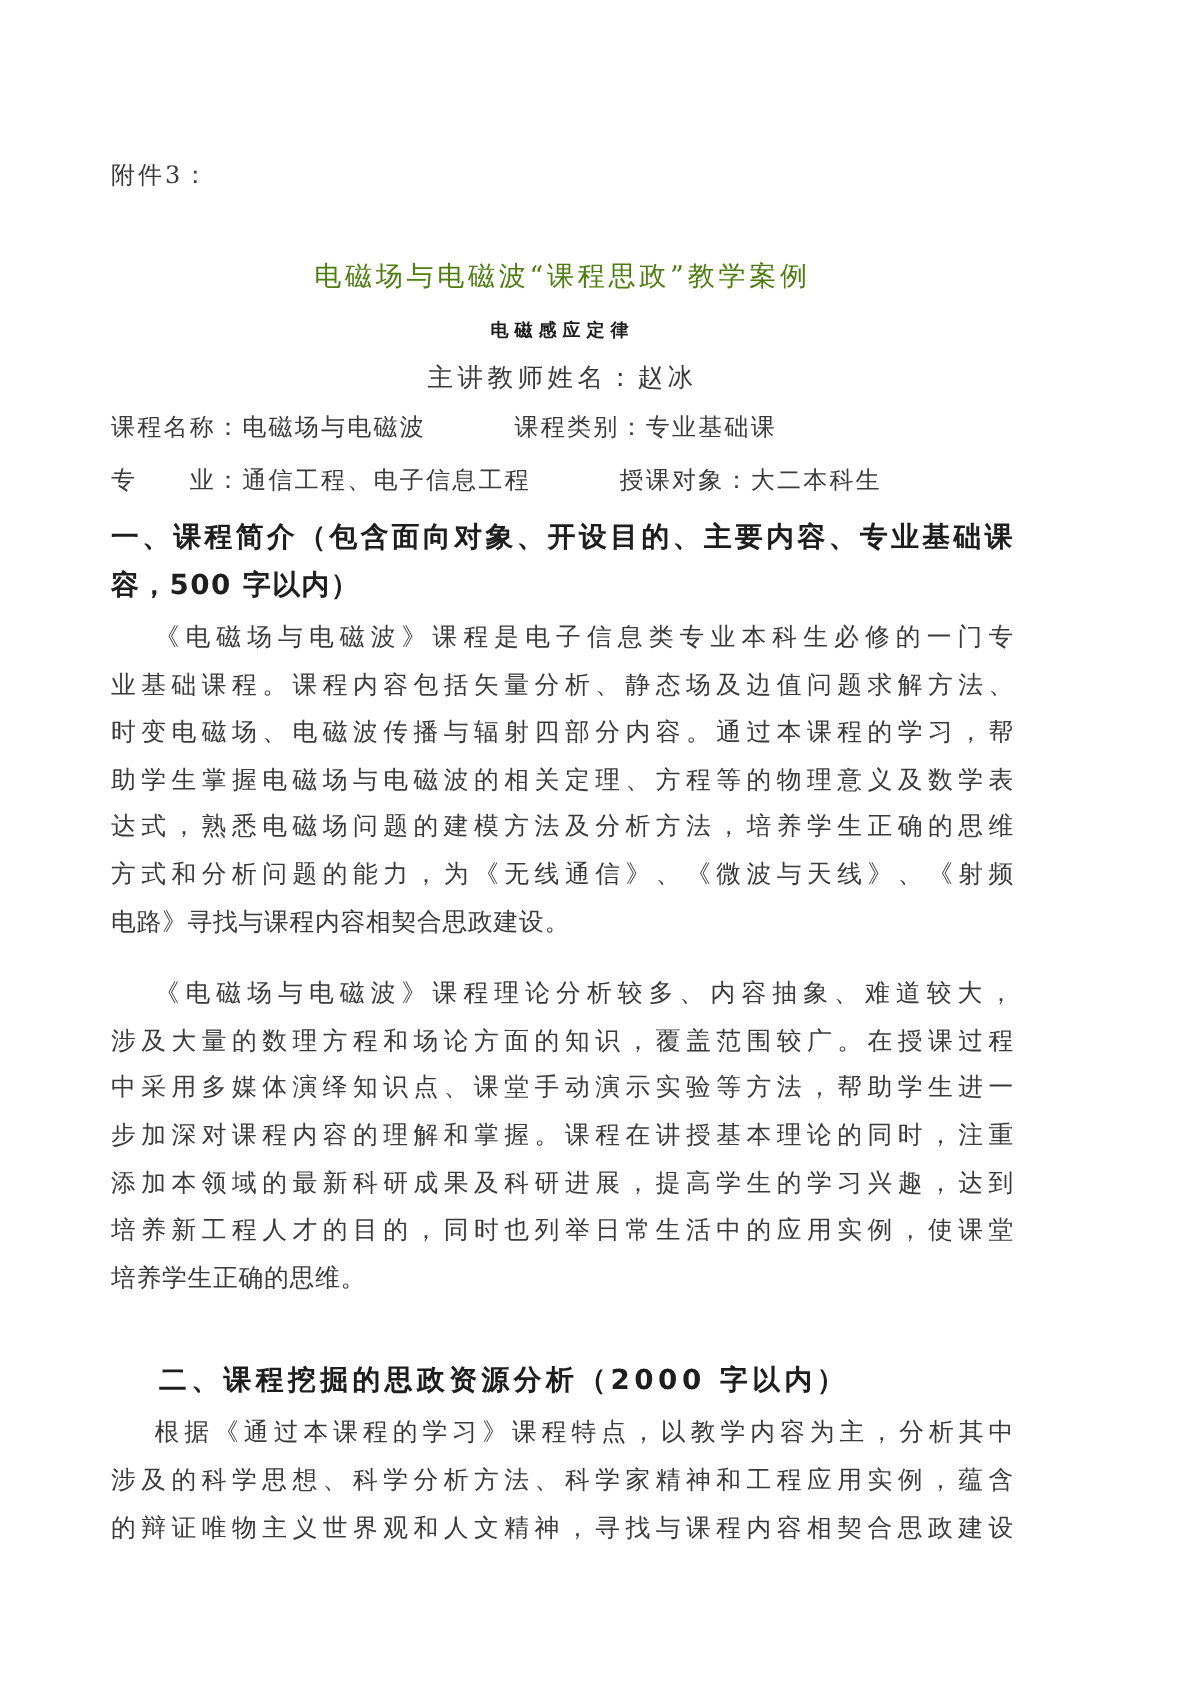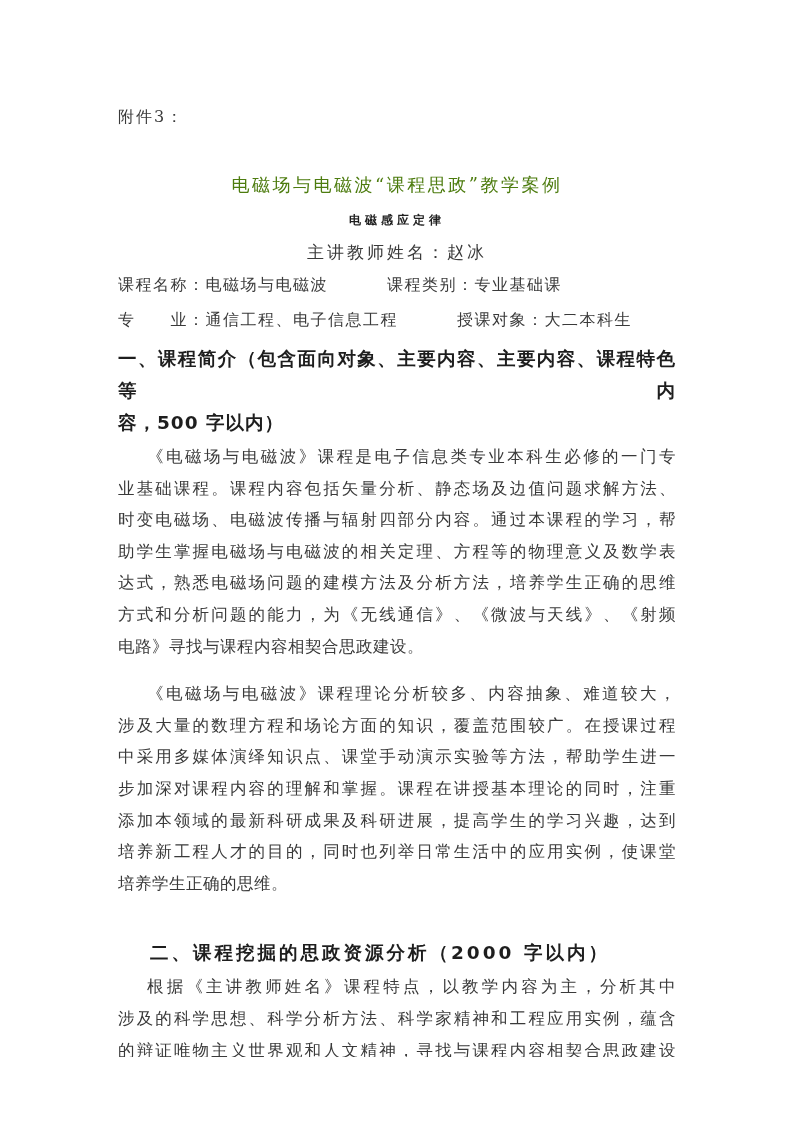--- a/index.html
+++ b/index.html
@@ -7,21 +7,21 @@
     padding: 0;
     background: #ffffff;
   }
   .page {
     position: relative;
     width: 794px;
     height: 1057px;
     margin: 0 auto;
     background: #ffffff;
     box-sizing: border-box;
-    padding: 106px 118px 0 118px;
+    padding: 106px 118px 0 74px;
     font-family: "DejaVu Serif", "Liberation Serif", serif;
     color: #3a3a3a;
     overflow: hidden;
   }
   .attachment {
     font-size: 16px;
     line-height: 22px;
     letter-spacing: 2px;
     margin-bottom: 44px;
   }
@@ -113,21 +113,21 @@
   </div>
 
   <div class="meta-row meta-row-2">
     <span class="meta-left">专　　业：通信工程、电子信息工程</span>
     <span class="meta-right">授课对象：大二本科生</span>
   </div>
 
   <div id="sections">
       <section>
         <div class="heading">
-          <div class="line">一、课程简介（包含面向对象、主要内容、主要内容、课程特色等内</div>
+          <div class="line">一、课程简介（包含面向对象、开设目的、主要内容、专业基础课</div>
           <div class="line line-last">容，500 字以内）</div>
         </div>
         <div class="para">
           <div class="line indent">《电磁场与电磁波》课程是电子信息类专业本科生必修的一门专</div>
           <div class="line">业基础课程。课程内容包括矢量分析、静态场及边值问题求解方法、</div>
           <div class="line">时变电磁场、电磁波传播与辐射四部分内容。通过本课程的学习，帮</div>
           <div class="line">助学生掌握电磁场与电磁波的相关定理、方程等的物理意义及数学表</div>
           <div class="line">达式，熟悉电磁场问题的建模方法及分析方法，培养学生正确的思维</div>
           <div class="line">方式和分析问题的能力，为《无线通信》、《微波与天线》、《射频</div>
           <div class="line line-last">电路》寻找与课程内容相契合思政建设。</div>
@@ -140,19 +140,19 @@
           <div class="line">添加本领域的最新科研成果及科研进展，提高学生的学习兴趣，达到</div>
           <div class="line">培养新工程人才的目的，同时也列举日常生活中的应用实例，使课堂</div>
           <div class="line line-last">培养学生正确的思维。</div>
         </div>
       </section>
       <section>
         <div class="heading">
           <div class="line line-last">二、课程挖掘的思政资源分析（2000 字以内）</div>
         </div>
         <div class="para">
-          <div class="line indent">根据《主讲教师姓名》课程特点，以教学内容为主，分析其中</div>
+          <div class="line indent">根据《通过本课程的学习》课程特点，以教学内容为主，分析其中</div>
           <div class="line">涉及的科学思想、科学分析方法、科学家精神和工程应用实例，蕴含</div>
           <div class="line">的辩证唯物主义世界观和人文精神，寻找与课程内容相契合思政建设</div>
         </div>
       </section>
     </div>
 </div>
 
 </body></html>

